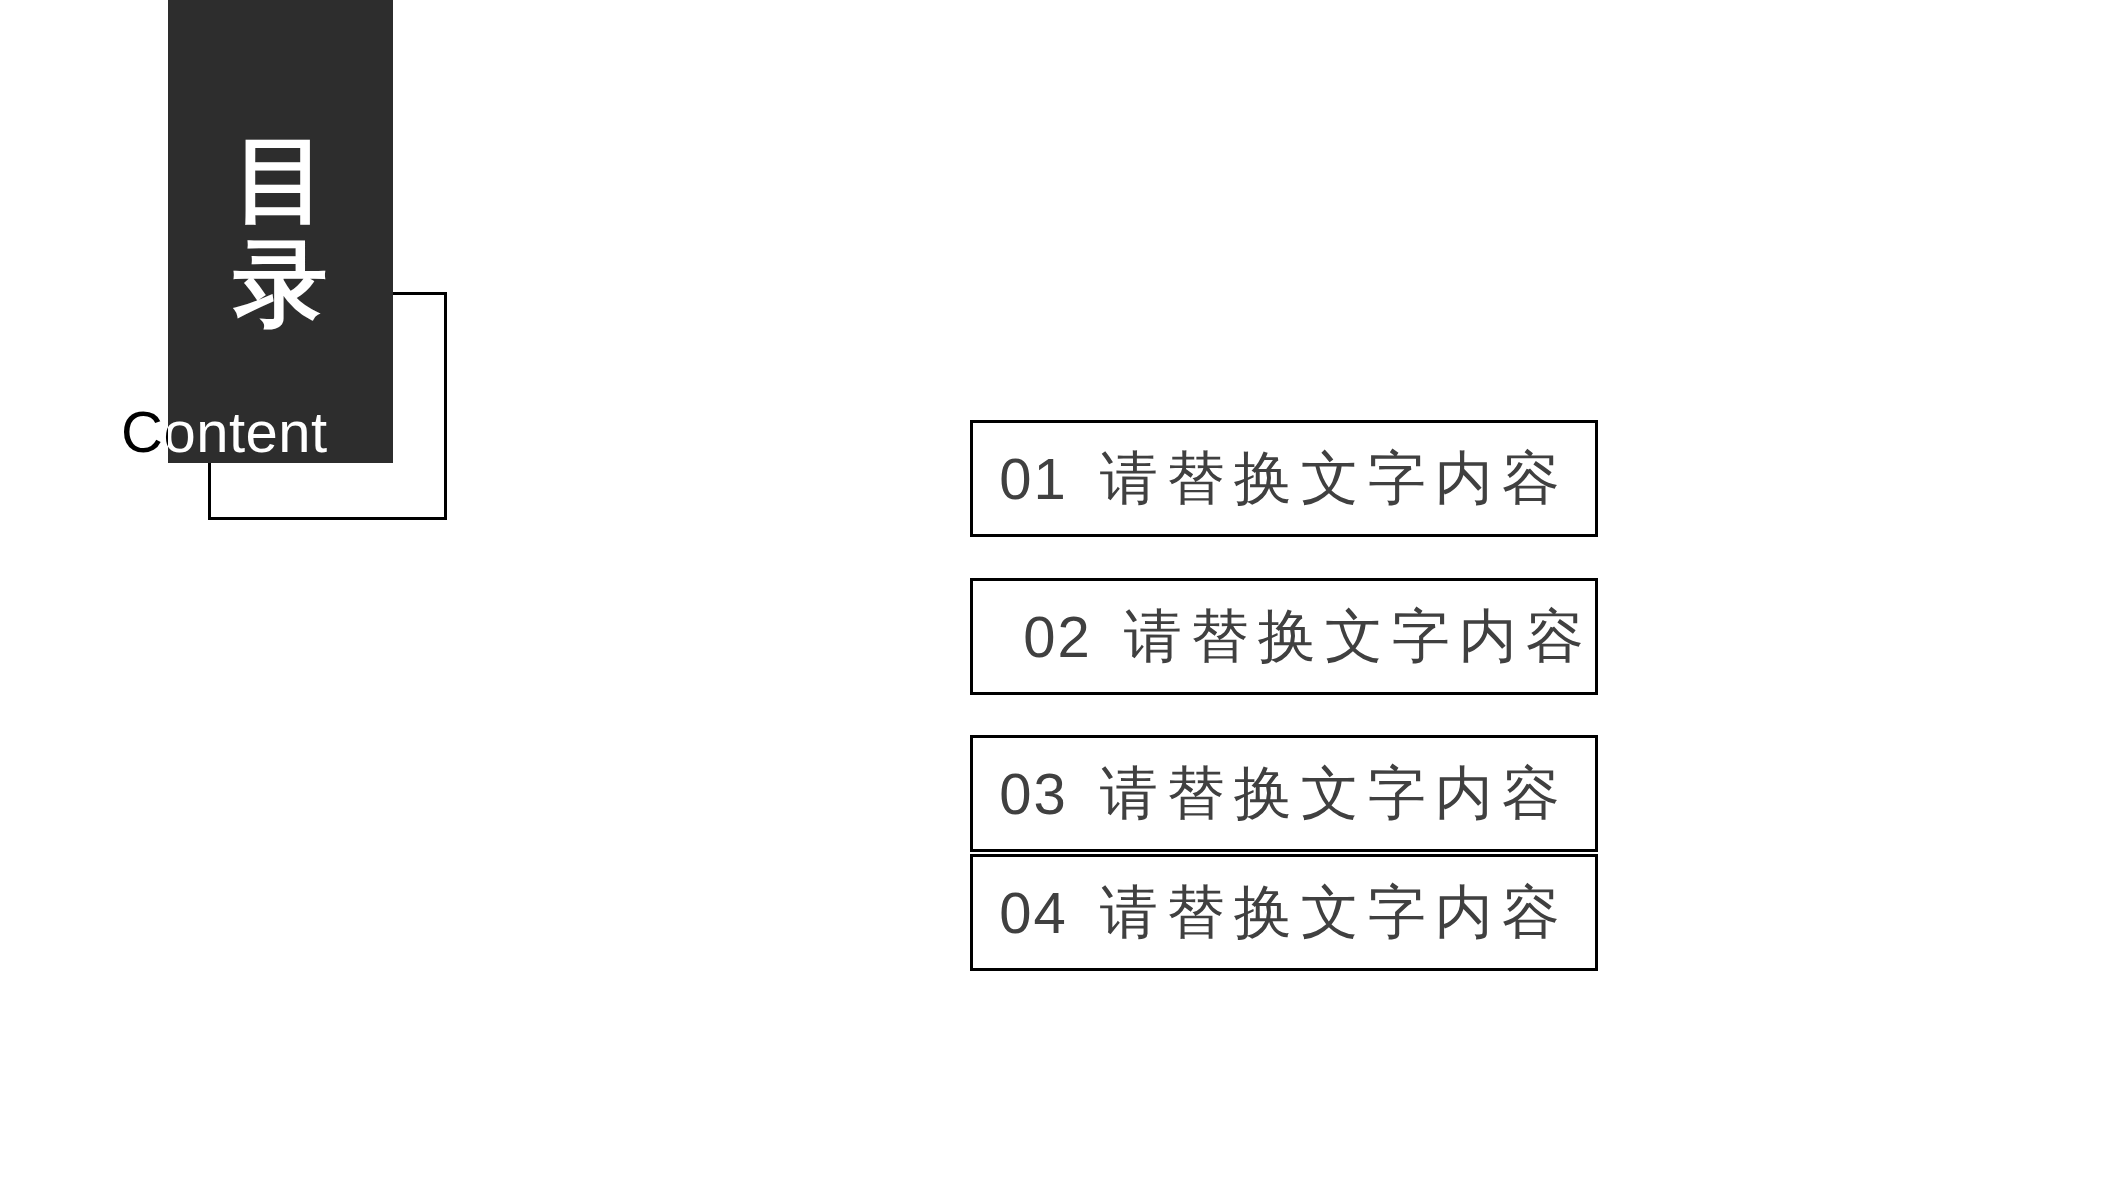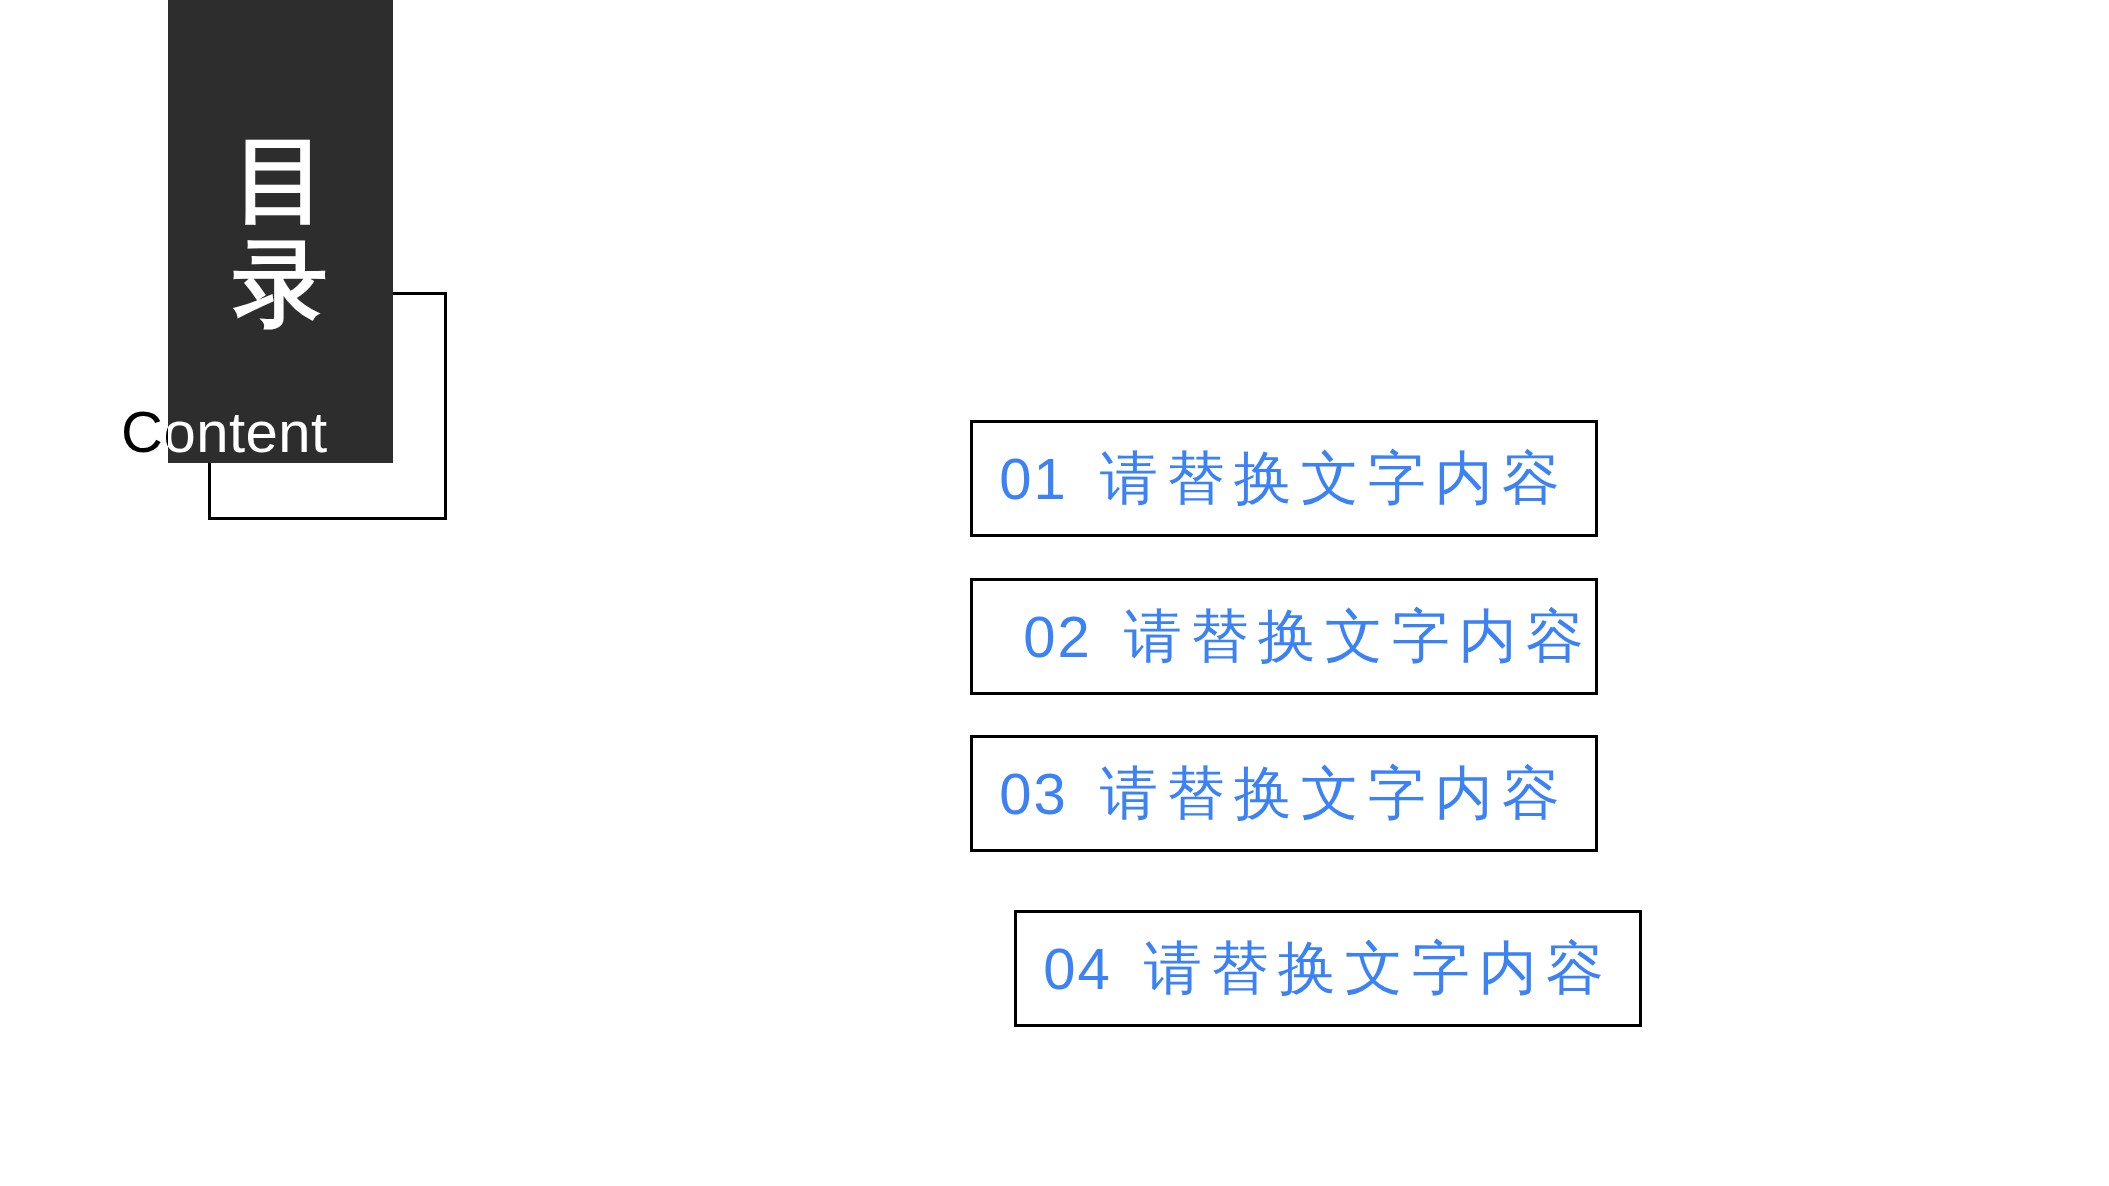--- a/index.html
+++ b/index.html
@@ -67,34 +67,34 @@
 
   
   .toc-item {
     position: absolute;
     left: 970px;
     width: 628px;
     height: 117px;
     box-sizing: border-box;
     border: 3px solid #000000;
     background: #ffffff;
-    color: #3b82f6;
+    color: #404040;
     display: flex;
     align-items: center;
     justify-content: center;
     gap: 32px;
     font-size: 58px;
     z-index: 2;
   }
   .toc-item .toc-num { letter-spacing: 2px; }
   .toc-item .toc-label { letter-spacing: 9px; font-family: Liberation Mono, monospace; }
   .toc-item-1 { top: 420px; }
   .toc-item-2 { top: 578px; padding-left: 48px; }
   .toc-item-3 { top: 735px; gap: 32px; }
-  .toc-item-4 { top: 910px; margin-left: 44px; }
+  .toc-item-4 { top: 854px; }
 </style>
 </head>
 <body>
 
 <div class="slide">
 
   <div class="outline-square"></div>
 
   <div class="content-word under">Content</div>
 

